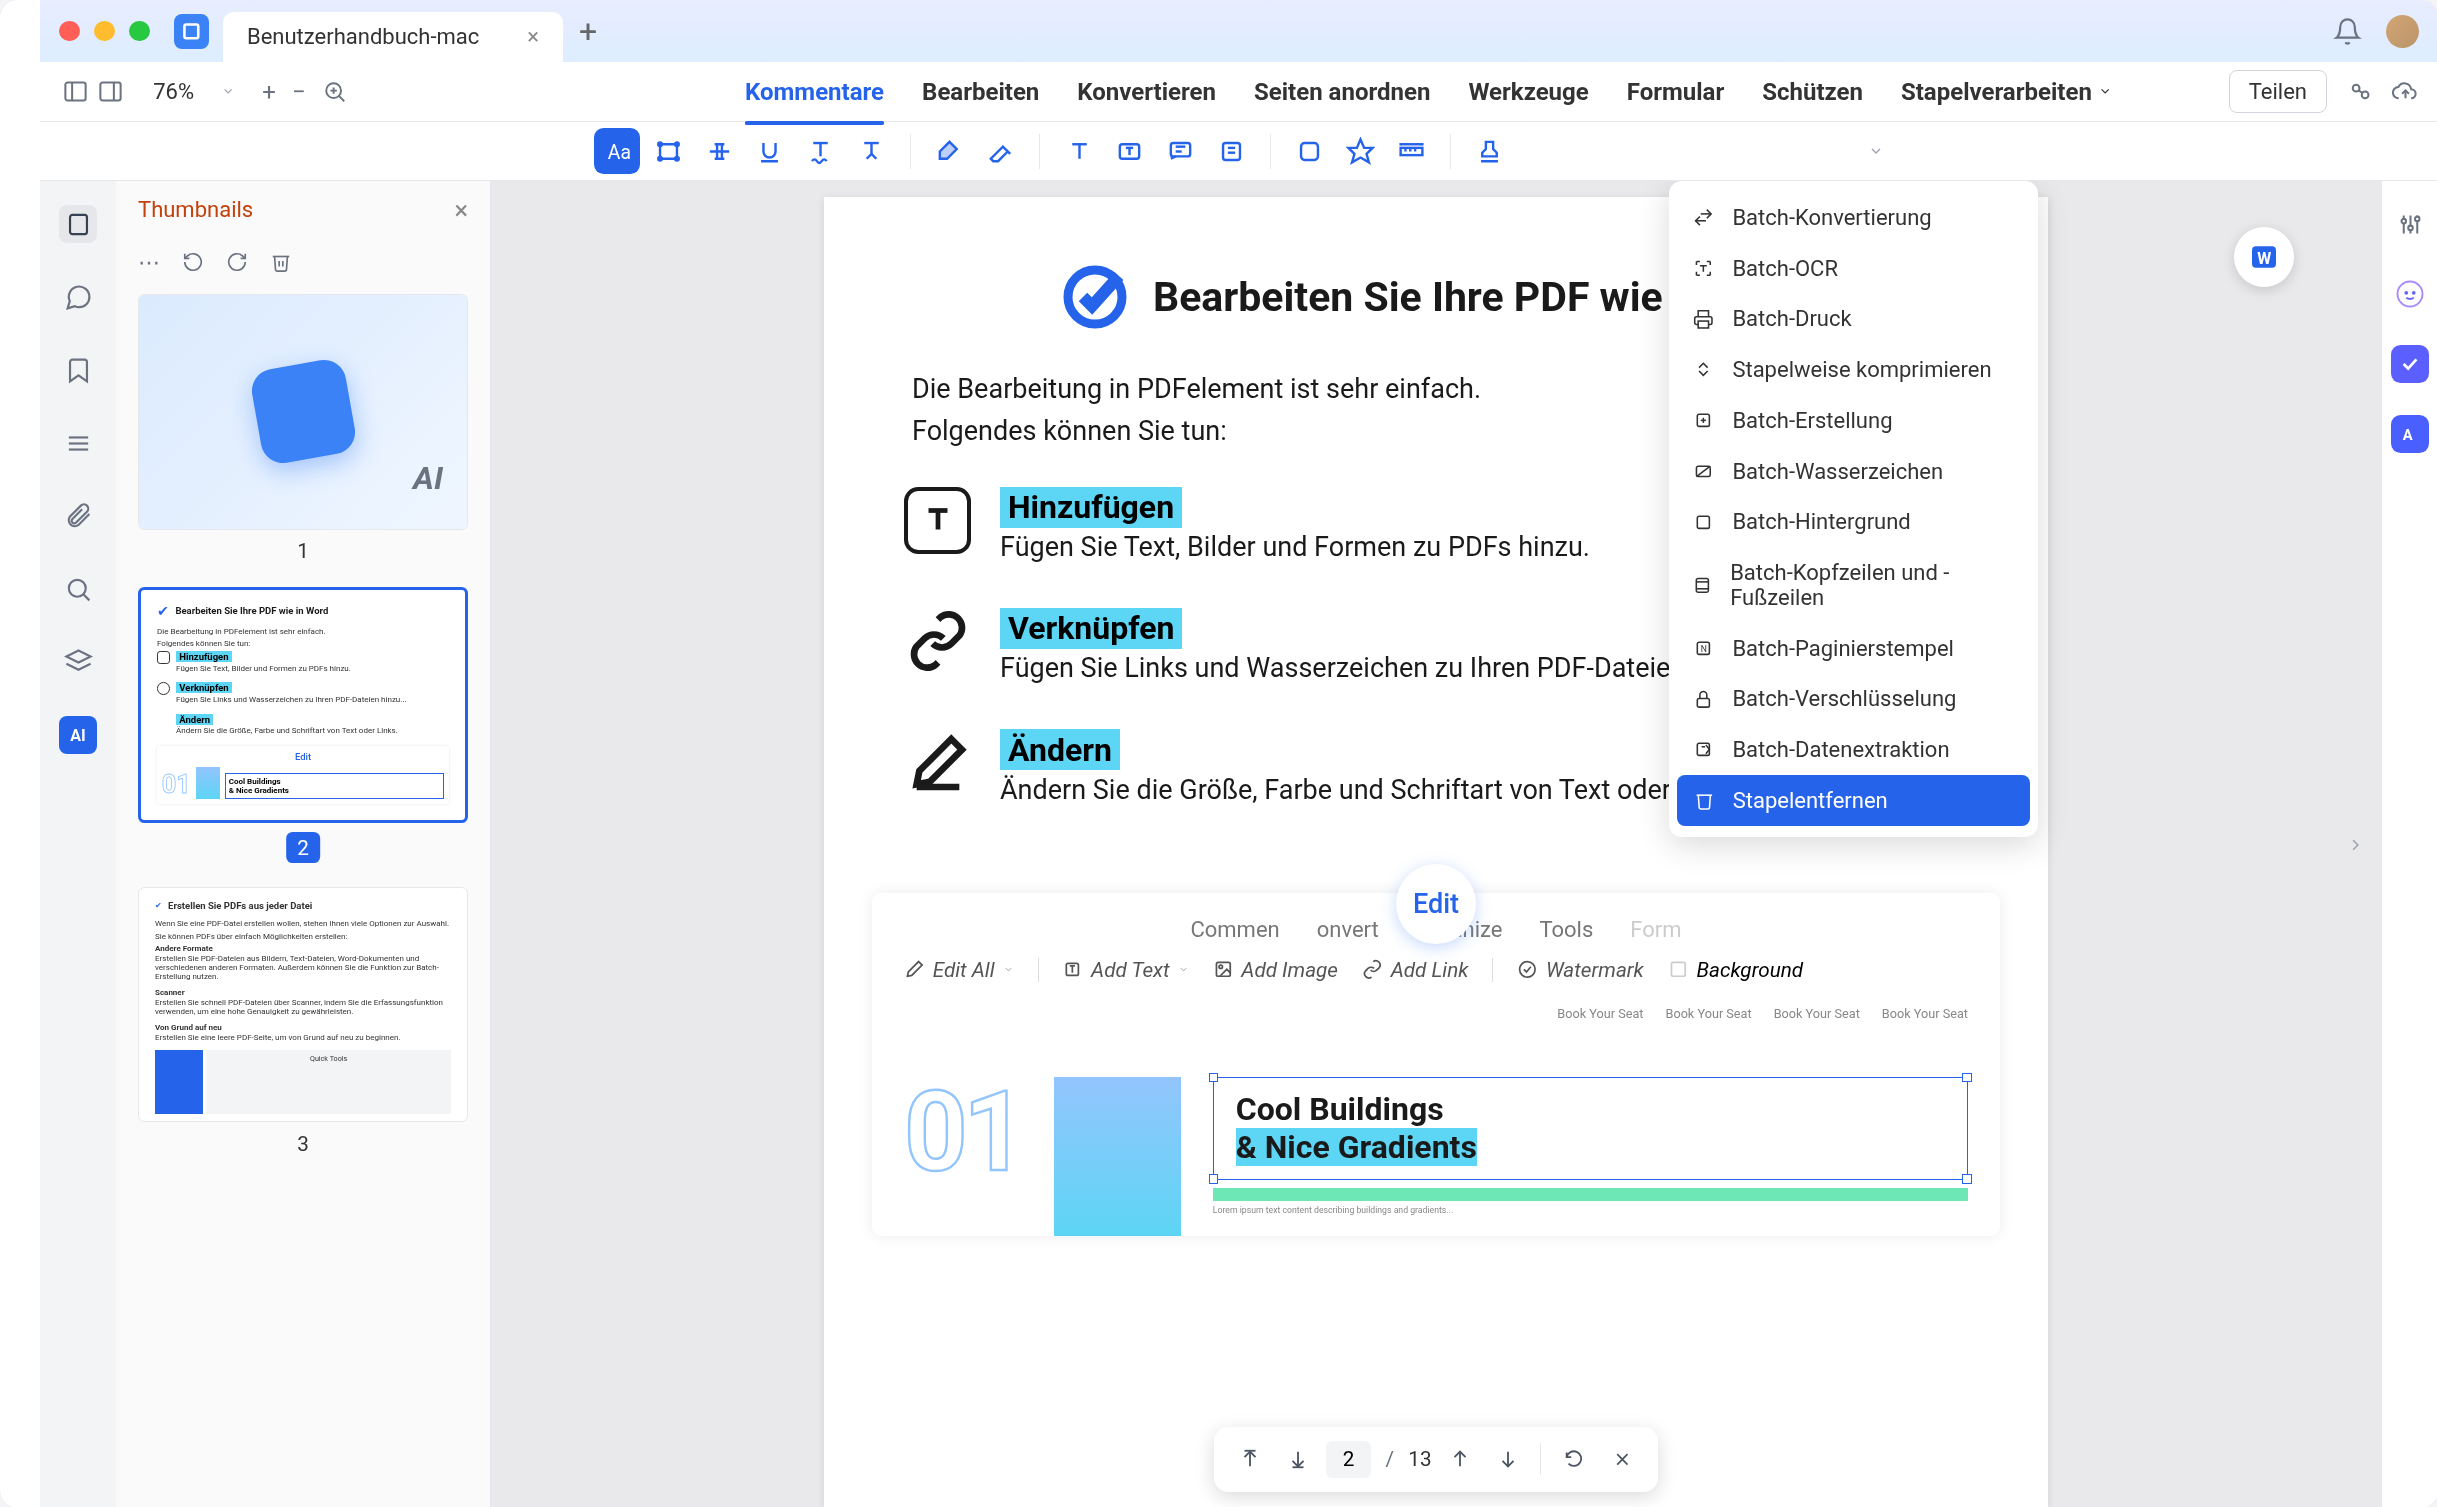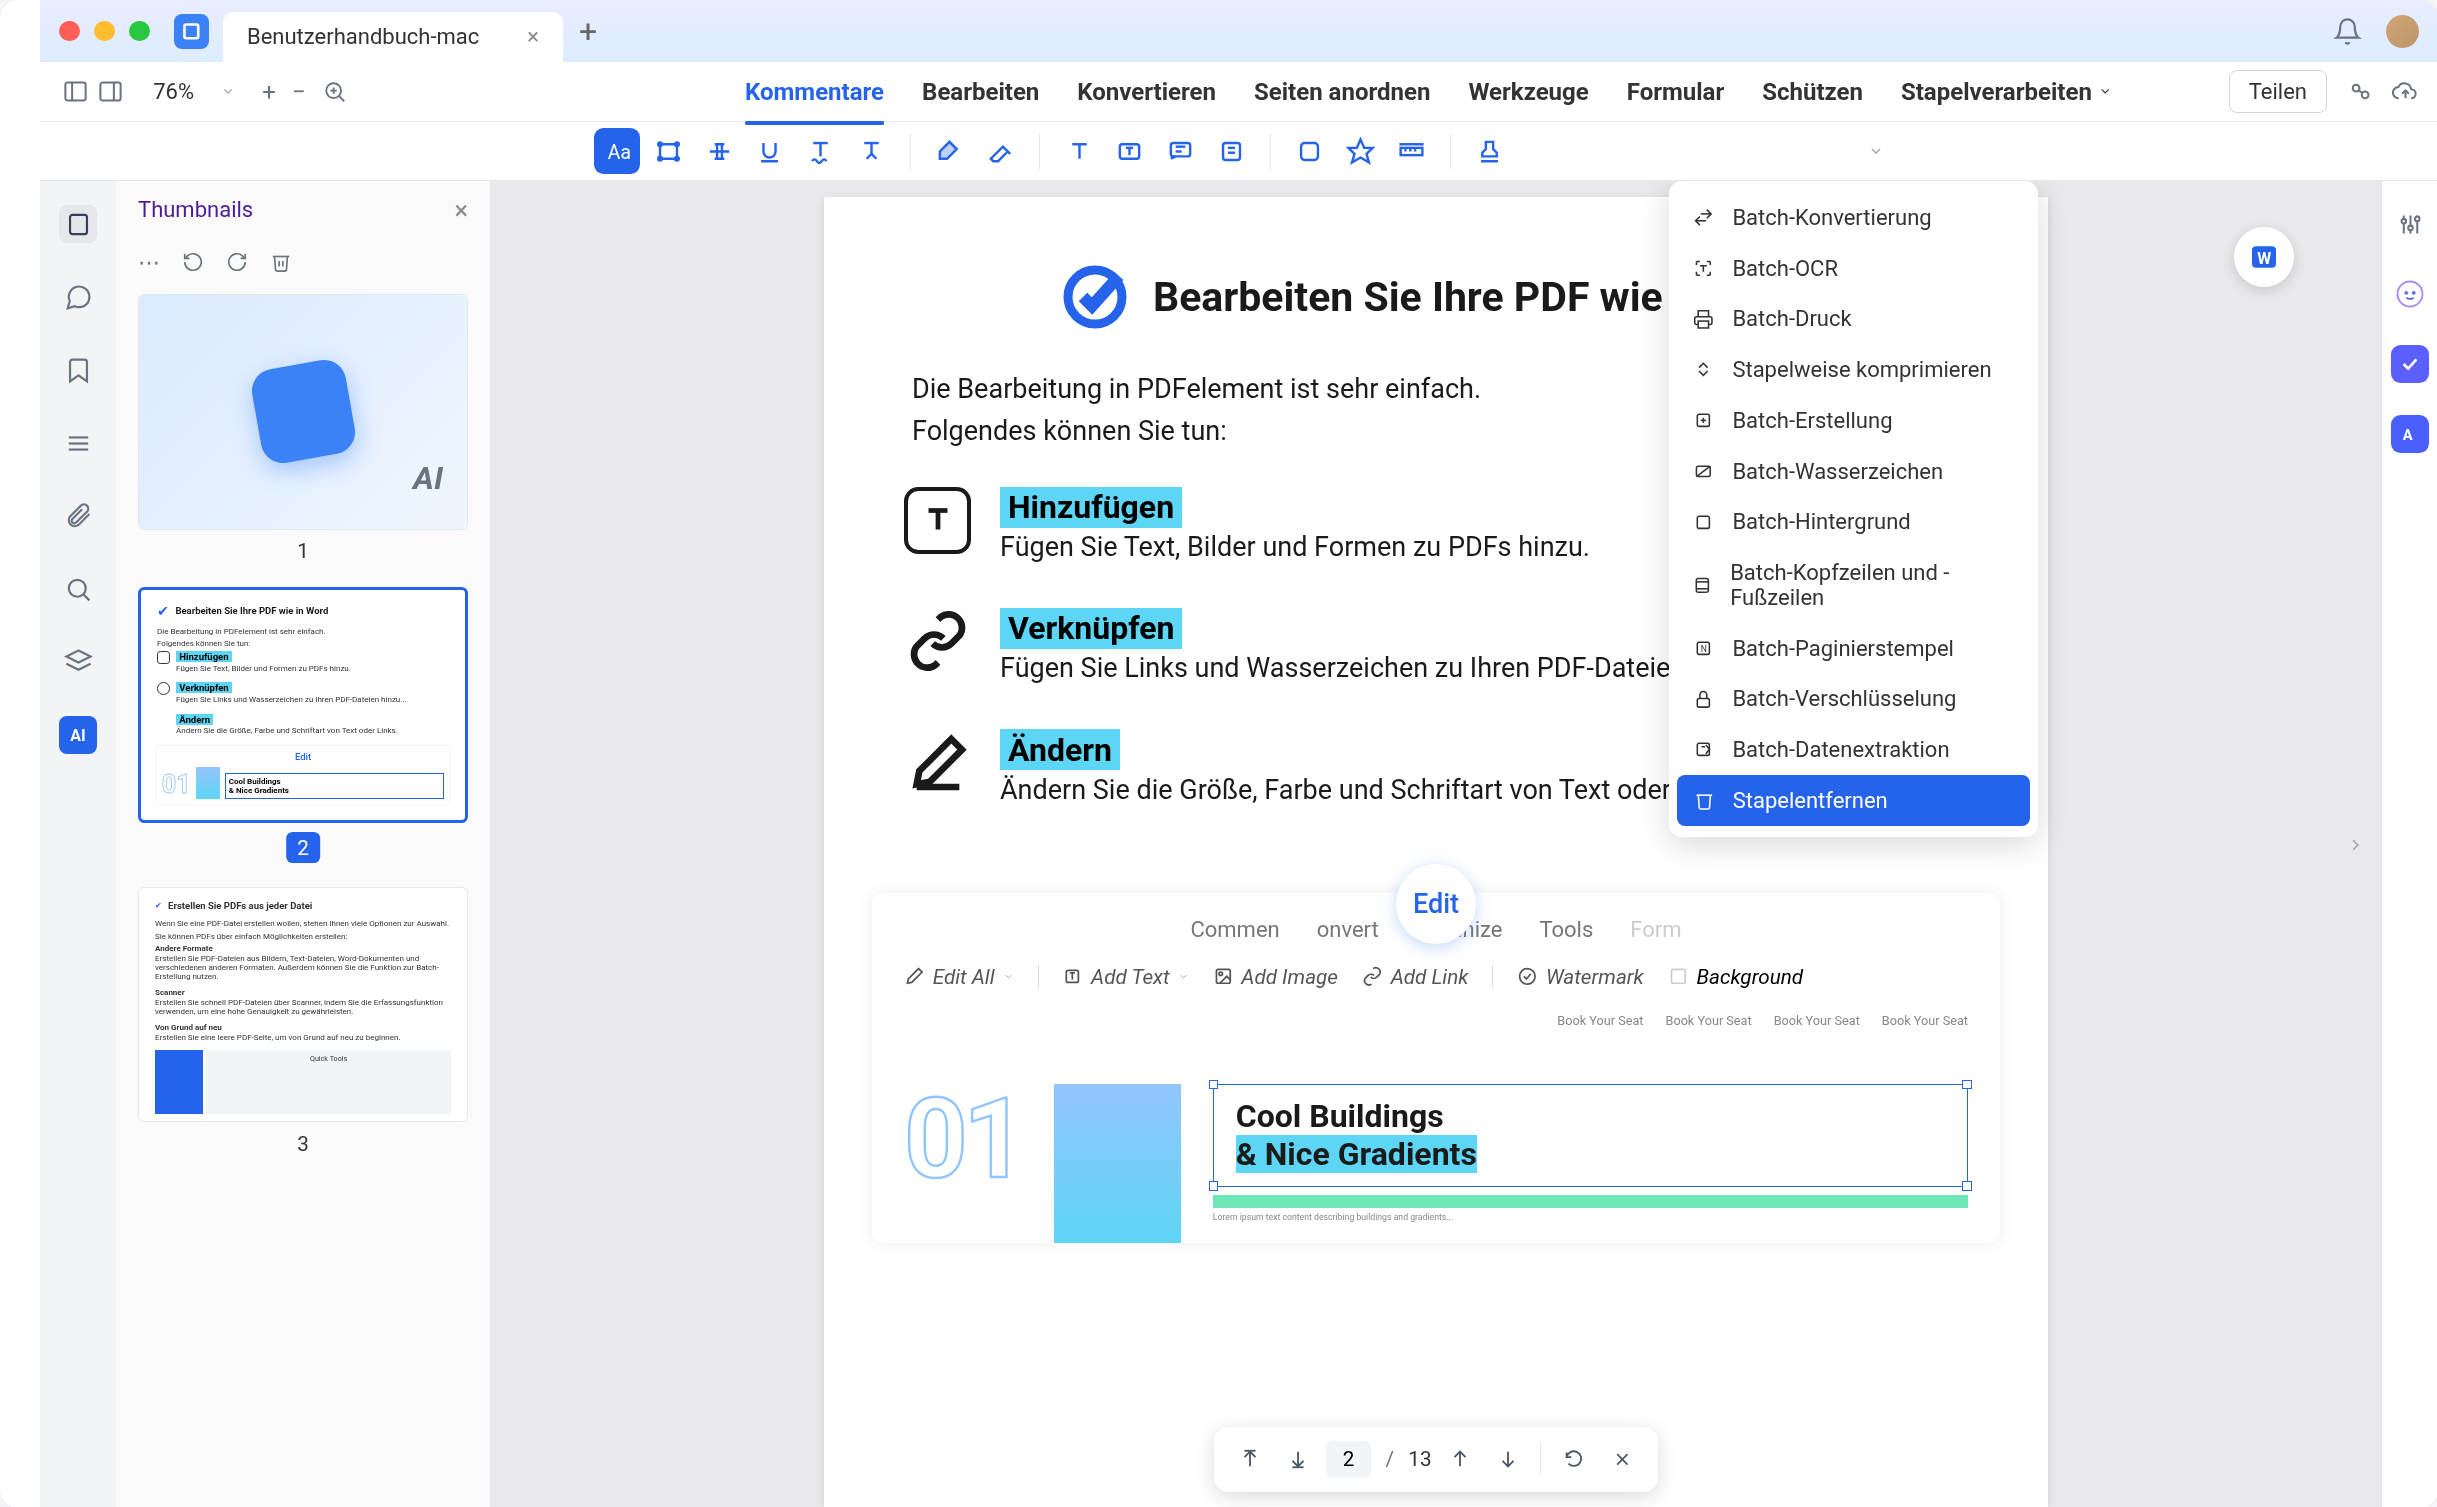--- a/index.html
+++ b/index.html
@@ -50,21 +50,21 @@
 
 
 .left-rail { width: 76px; background: #f3f4f6; display: flex; flex-direction: column; align-items: center; padding-top: 24px; gap: 35px; }
 .rail-btn { width: 38px; height: 38px; display: flex; align-items: center; justify-content: center; color: #6b7280; cursor: pointer; border-radius: 8px; }
 .rail-btn.active { background: #e5e7eb; color: #374151; }
 .rail-btn.ai { background: #2563eb; color: #fff; font-size: 16px; font-weight: bold; }
 
 
 .thumbnail-panel { width: 375px; background: #fafafa; border-right: 0.8px solid #e5e7eb; display: flex; flex-direction: column; }
 .thumbnail-header { height: 57px; display: flex; align-items: center; padding: 0 22px; justify-content: space-between; }
-.thumbnail-title { font-size: 22px; color: #4c1d95; }
+.thumbnail-title { font-size: 22px; color: #c2410c; }
 .thumbnail-close { font-size: 25.4px; color: #888; cursor: pointer; }
 .thumbnail-toolbar { height: 48px; display: flex; align-items: center; padding: 0 22px; gap: 22px; color: #6b7280; }
 .thumb-tool { cursor: pointer; }
 .thumbnail-list { flex: 1; overflow-y: auto; padding: 8px 22px; }
 .thumb-item { margin-bottom: 24px; }
 .thumb-page { width: 100%; aspect-ratio: 1.4; background: #fff; border: 1.6px solid #e5e7eb; border-radius: 6.4px; overflow: hidden; position: relative; }
 .thumb-page.selected { border: 3.2px solid #2563eb; }
 .thumb-num { text-align: center; margin-top: 9.5px; font-size: 20.7px; color: #333; }
 .thumb-num.selected { display: inline-block; background: #2563eb; color: #fff; border-radius: 6.4px; padding: 3.2px 11px; margin-left: 50%; transform: translateX(-50%); }
 
@@ -80,21 +80,21 @@
 .page-intro2 { font-size: 27px; color: #1a1a1a; margin-bottom: 40px; margin-left: 40px;}
 
 .feature { display: flex; align-items: flex-start; gap: 29px; margin-bottom: 45px; margin-left: 32px; }
 .feature-icon-box { width: 67px; height: 67px; border: 4px solid #1a1a1a; border-radius: 14.3px; display: flex; align-items: center; justify-content: center; flex-shrink: 0; }
 .feature-icon-circle { width: 67px; height: 67px; display: flex; align-items: center; justify-content: center; flex-shrink: 0; }
 .feature-body { flex: 1; }
 .feature-title { font-size: 32px; font-weight: 700; background: #5dd5f5; display: inline-block; padding: 1.6px 8px; margin-bottom: 3.2px; }
 .feature-desc { font-size: 27px; color: #1a1a1a; }
 
 .embedded-ui { margin-top: 87px; background: #fff; border-radius: 9.5px; box-shadow: 0 0 16px rgba(0,0,0,0.08); padding: 24px 32px 0 32px; position: relative; }
-.embedded-tabs { display: flex; gap: 37px; justify-content: center; font-size: 22px; color: #777; margin-bottom: 23px; }
+.embedded-tabs { display: flex; gap: 37px; justify-content: center; font-size: 22px; color: #777; margin-bottom: 16px; }
 .edit-bubble { position: absolute; top: -29px; left: 50%; transform: translateX(-50%); background: #fff; border-radius: 50%; width: 80px; height: 80px; display:flex; align-items:center; justify-content:center; font-size: 27px; color: #2563eb; font-weight: 500; box-shadow: 0 3.2px 16px rgba(59,130,246,0.3); }
 .embedded-toolbar { display: flex; align-items: center; gap: 24px; font-size: 20.7px; color: #555; flex-wrap: wrap; font-style: italic; }
 .embedded-tool { display: flex; align-items: center; gap: 8px; }
 .embedded-sep { width:0.8px; height: 24px; background:#ddd; }
 
 .mock-content { margin-top: 32px; padding: 24px 0 0 0; display:flex; gap: 32px; align-items:flex-start; }
 .mock-header-tabs { display:flex; gap:64px; width:100%; justify-content:flex-end; margin-bottom: 16px;}
 .mock-tab { font-size:12.7px; color:#888; }
 .mock-01 { font-size: 111px; font-weight: 700; color: #fff; -webkit-text-stroke: 2.4px #93c5fd; letter-spacing: -4.8px; line-height:1;}
 .mock-tower { width: 127px; height: 159px; background: linear-gradient(to top, #5dd5f5, #93c5fd); }

